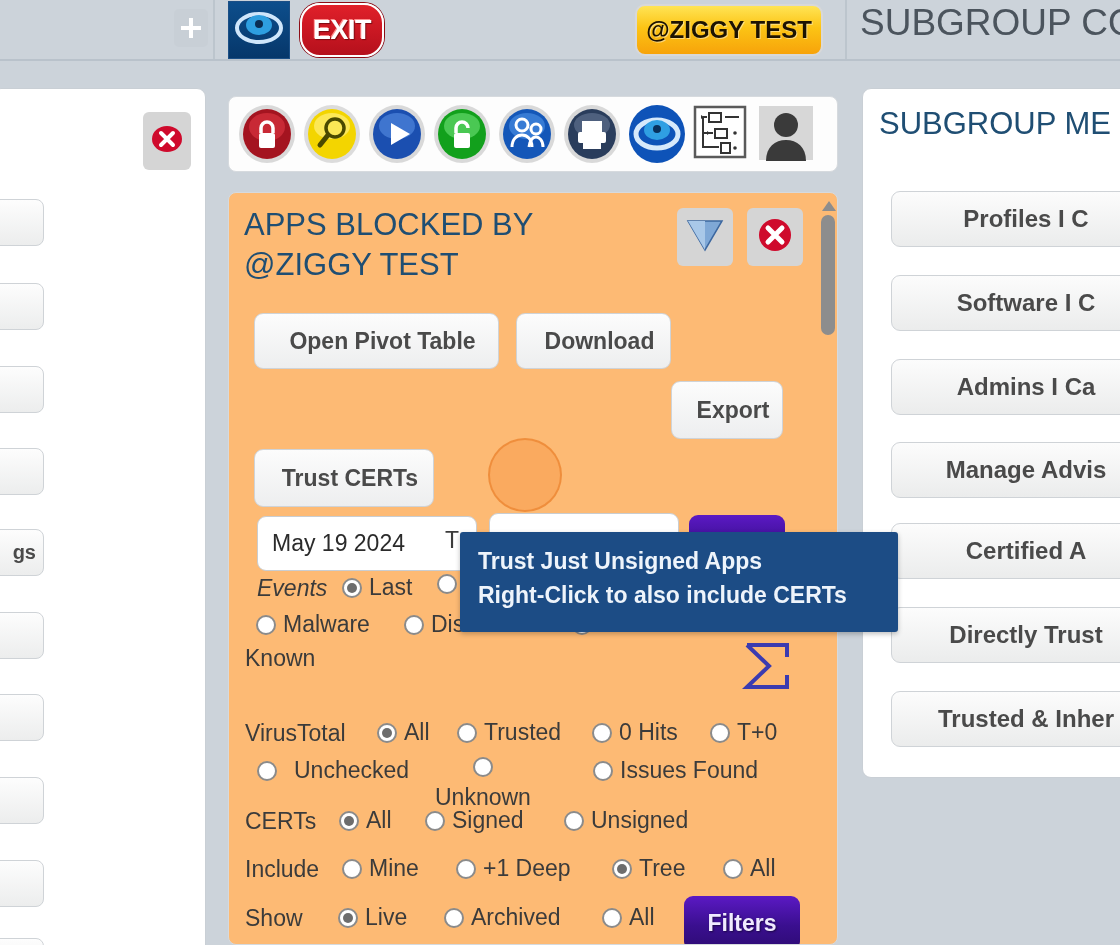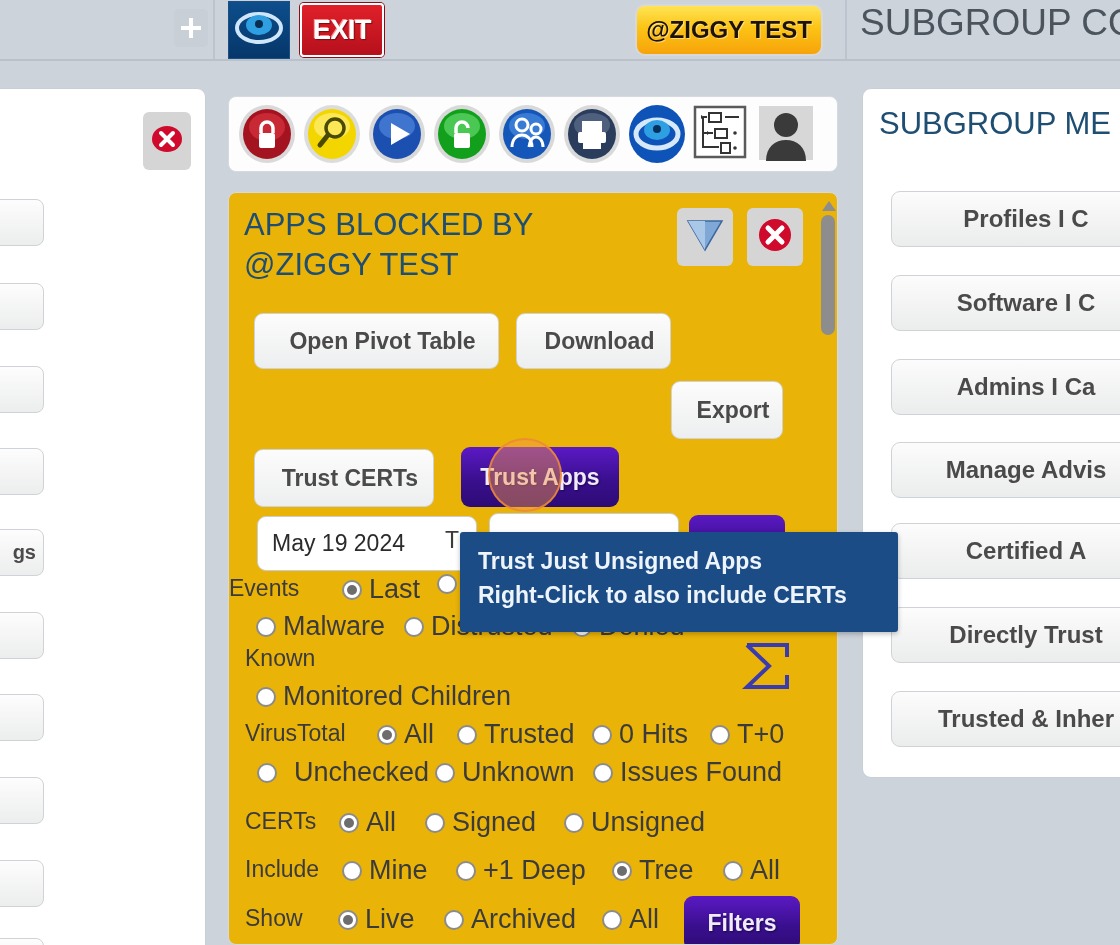--- a/index.html
+++ b/index.html
@@ -31,21 +31,21 @@
   .plus-btn svg { display: block; }
   .hub-btn {
     position: absolute; left: 228px; top: 1px; width: 62px; height: 58px;
     background: linear-gradient(180deg,#0d4e8c 0%, #06376a 100%);
     border: 1px solid #1b4f86;
     display: flex; align-items: center; justify-content: center;
   }
   .exit-btn {
     position: absolute; left: 300px; top: 3px; width: 84px; height: 54px;
     background: linear-gradient(180deg,#e0202a 0%, #b5101c 100%);
-    border: 2px solid #ffffff; border-radius: 4px;
+    border: 2px solid #ffffff; border-radius: 20px;
     box-shadow: 0 0 0 1px #8d0d16;
     display: flex; align-items: center; justify-content: center;
     color: #fff; font-weight: bold; font-size: 27px; letter-spacing: -0.5px;
     text-shadow: 1px 1px 1px #7d0b12, -1px -1px 0 #ff8b8b;
   }
   .ziggy-btn {
     position: absolute; left: 635px; top: 4px; width: 188px; height: 52px;
     background: linear-gradient(180deg,#ffe455 0%, #fcc415 45%, #f7a30a 100%);
     border: 2px solid #d8d8d8; border-radius: 10px;
     display: flex; align-items: center; justify-content: center;
@@ -80,21 +80,21 @@
   .icon-bar {
     position: absolute; left: 228px; top: 96px; width: 610px; height: 76px;
     background: #fdfdfd; border: 1px solid #d6dade; border-radius: 8px;
     display: flex; align-items: center; padding-left: 7px; gap: 3px;
   }
   .orb { width: 62px; height: 62px; position: relative; }
   .orb svg { display:block; }
 
   .main-card {
     position: absolute; left: 228px; top: 192px; width: 610px; height: 753px;
-    background: #eab308; border: 1px solid #d6dade; border-radius: 8px;
+    background: #fdba74; border: 1px solid #d6dade; border-radius: 8px;
     overflow: hidden;
   }
   .card-title {
     position: absolute; left: 15px; top: 12px; width: 400px;
     font-size: 31px; color: #1f4e73; line-height: 40px; letter-spacing: 0px;
   }
   .filter-tri {
     position: absolute; left: 448px; top: 15px; width: 56px; height: 58px;
     background: #d5d5d5; border-radius: 6px;
     display: flex; align-items: center; justify-content: center;
@@ -123,21 +123,21 @@
     position: absolute; background: #fff;
     border: 1px solid #c9cdd1; border-radius: 9px;
     display: flex; align-items: center; padding-left: 14px;
     font-size: 23px; color: #2b2b2b;
   }
   .sigma { position: absolute; left: 512px; top: 448px; }
 
   .rlabel { position: absolute; font-size: 23px; color: #3b3b3b; white-space: nowrap; }
   .radio-item {
     position: absolute; display: flex; align-items: center; gap: 7px;
-    font-size: 27px; color: #3b3b3b; white-space: nowrap;
+    font-size: 23px; color: #3b3b3b; white-space: nowrap;
   }
   .rc {
     width: 20px; height: 20px; border-radius: 50%;
     border: 2px solid #8b8b8b; background: #fff;
     display: inline-block; position: relative; flex: 0 0 auto;
   }
   .rc.on::after {
     content: ""; position: absolute; left: 3px; top: 3px;
     width: 10px; height: 10px; border-radius: 50%; background: #6d6d6d;
   }
@@ -411,42 +411,39 @@
     <div class="gbtn" style="left:287px; top:120px; width:155px; height:56px;">
       <span>Download</span>
     </div>
     <div class="gbtn" style="left:442px; top:188px; width:112px; height:58px;">
       <span>Export</span>
     </div>
 
     <div class="gbtn" style="left:25px; top:256px; width:180px; height:58px;">
       <span>Trust CERTs</span>
     </div>
-    <div class="pbtn" style="left:232px; top:254px; width:158px; height:60px;">
-      <span>Trust Apps</span>
-    </div>
 
     <div class="sigma">
       <span>
         <svg width="52" height="50" viewBox="0 0 52 50">
           <path d="M6 4 H46 V16 M6 4 L28 25 L6 46 H46 V34" fill="none" stroke="#3b3bb0" stroke-width="4" stroke-linejoin="miter"></path>
         </svg>
       </span>
     </div>
 
     <div class="field" style="left:28px; top:323px; width:220px; height:55px;">
       <span>May 19 2024</span>
     </div>
     <div class="rlabel" style="left:216px; top:334px;">T</div>
     <div class="field" style="left:260px; top:320px; width:190px; height:58px;">
       <span></span>
     </div>
     <div class="pbtn" style="left:460px; top:322px; width:96px; height:56px;"></div>
 
-    <div class="rlabel" style="left:0; top:382px;">Events</div>
+    <div class="rlabel" style="left:28px; top:382px;font-style:italic;">Events</div>
     <div class="radio-item" style="left:113px; top:381px;">
       <span class="rc on"></span>
       <span>Last</span>
     </div>
     <div class="radio-item" style="left:208px; top:381px;">
       <span class="rc"></span>
       <span></span>
     </div>
     <div class="radio-item" style="left:27px; top:418px;">
       <span class="rc"></span>
@@ -457,24 +454,20 @@
       <span>Distrusted</span>
     </div>
     <div class="radio-item" style="left:343px; top:418px;">
       <span class="rc"></span>
       <span>Denied</span>
     </div>
     <div class="radio-item" style="left:476px; top:418px;">
       <span class="rc"></span>
     </div>
     <div class="rlabel" style="left:16px; top:452px;">Known</div>
-    <div class="radio-item" style="left:27px; top:488px;">
-      <span class="rc"></span>
-      <span>Monitored Children</span>
-    </div>
 
     <div class="rlabel" style="left:16px; top:527px;">VirusTotal</div>
     <div class="radio-item" style="left:148px; top:526px;">
       <span class="rc on"></span>
       <span>All</span>
     </div>
     <div class="radio-item" style="left:228px; top:526px;">
       <span class="rc"></span>
       <span>Trusted</span>
     </div>
@@ -483,21 +476,21 @@
       <span>0 Hits</span>
     </div>
     <div class="radio-item" style="left:481px; top:526px;">
       <span class="rc"></span>
       <span>T+0</span>
     </div>
     <div class="radio-item" style="left:28px; top:564px;gap:17px;">
       <span class="rc"></span>
       <span>Unchecked</span>
     </div>
-    <div class="radio-item" style="left:206px; top:564px;">
+    <div class="radio-item" style="left:206px; top:564px;flex-direction:column;">
       <span class="rc"></span>
       <span>Unknown</span>
     </div>
     <div class="radio-item" style="left:364px; top:564px;">
       <span class="rc"></span>
       <span>Issues Found</span>
     </div>
 
     <div class="rlabel" style="left:16px; top:615px;">CERTs</div>
     <div class="radio-item" style="left:110px; top:614px;">

